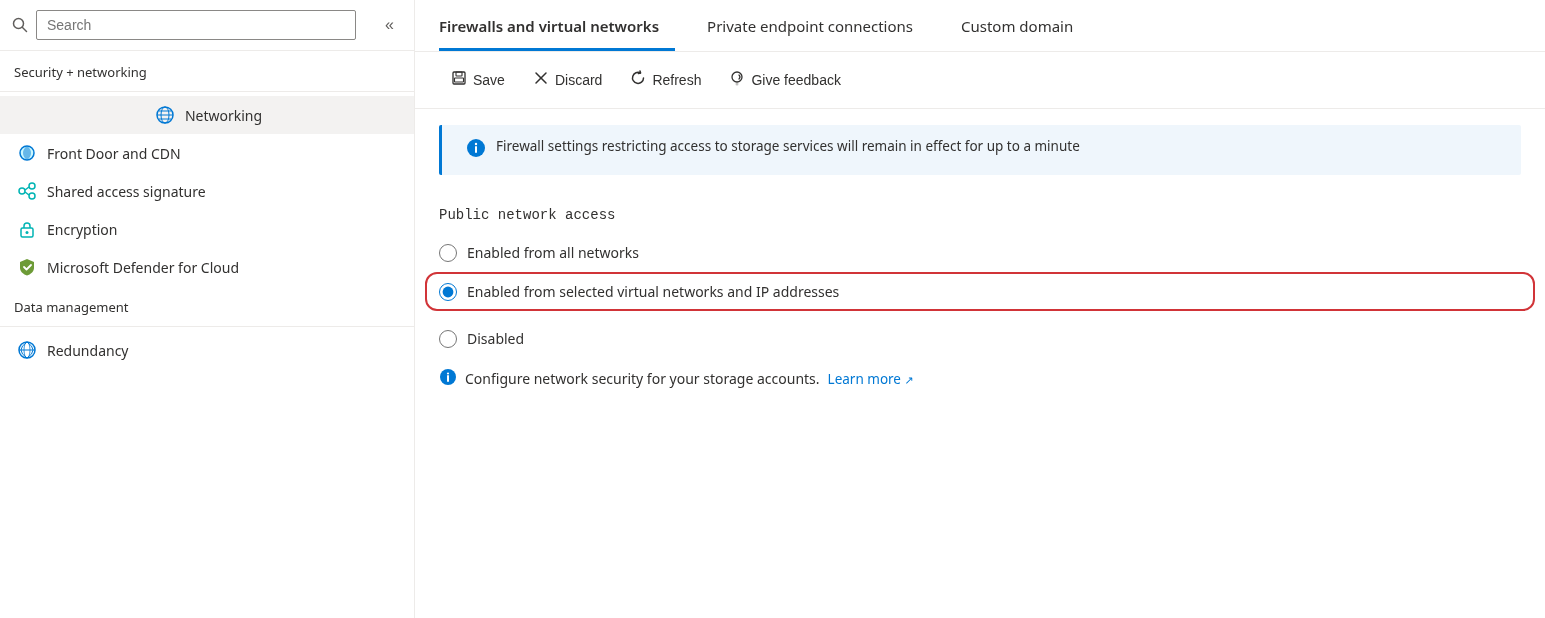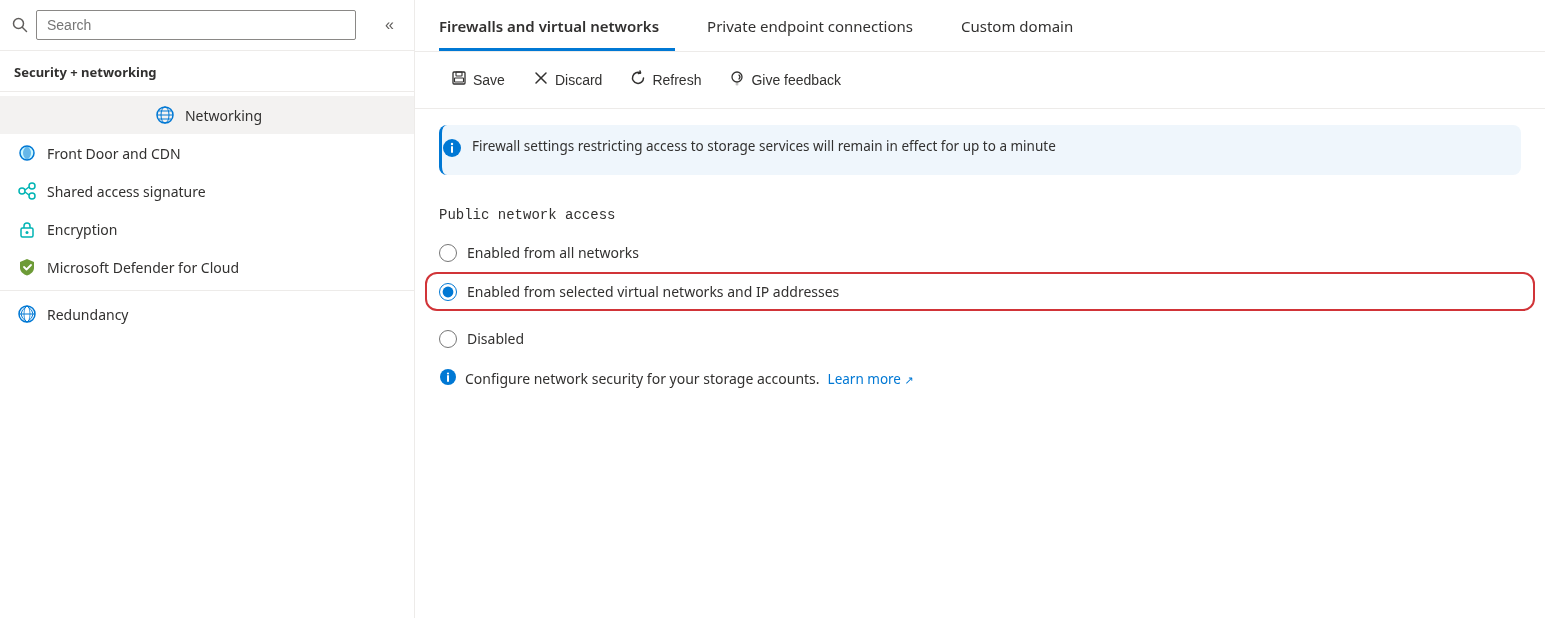--- a/index.html
+++ b/index.html
@@ -46,21 +46,21 @@
       margin-left: auto;
       background: none;
       border: none;
       cursor: pointer;
       color: #605e5c;
       font-size: 16px;
       padding: 4px 8px;
     }
 
     .sidebar-section-label {
-      font-weight: 700;
+      font-weight: 400;
       font-size: 13px;
       color: #323130;
       padding: 12px 14px 6px 14px;
     }
 
     .sidebar-divider {
       height: 1px;
       background: #edebe9;
       margin: 4px 0;
     }
@@ -160,27 +160,27 @@
     }
 
     .toolbar-btn .btn-icon {
       font-size: 16px;
       color: #323130;
     }
 
     
     .info-banner {
       margin: 16px 24px;
-      padding: 12px 0;
+      padding: 12px 24px;
       background: #eff6fc;
       border-left: 3px solid #0078d4;
       display: flex;
       align-items: flex-start;
       gap: 10px;
-      border-radius: 8px;
+      border-radius: 2px;
     }
 
     .info-icon {
       color: #0078d4;
       font-size: 18px;
       flex-shrink: 0;
       margin-top: 1px;
     }
 
     .info-text {
@@ -329,20 +329,21 @@
     <div class="sidebar-item">
       <span class="icon">
         <svg width="20" height="20" viewBox="0 0 20 20" fill="none">
           <path d="M10 2 L17 5 V11 C17 14.5 13.5 17.5 10 18.5 C6.5 17.5 3 14.5 3 11 V5 Z" fill="#498205" opacity="0.8"></path>
           <path d="M7 10 L9.5 12.5 L14 8" stroke="white" stroke-width="1.8" stroke-linecap="round" stroke-linejoin="round"></path>
         </svg>
       </span>
       <span class="label">Microsoft Defender for Cloud</span>
     </div>
 
+    <div class="sidebar-section-label">Data management</div>
     <div class="sidebar-divider"></div>
 
     <div class="sidebar-item">
       <span class="icon">
         <svg width="20" height="20" viewBox="0 0 20 20" fill="none">
           <circle cx="10" cy="10" r="8" stroke="#0078d4" stroke-width="1.5"></circle>
           <path d="M10 2 Q16 6 16 10 Q16 14 10 18 Q4 14 4 10 Q4 6 10 2Z" stroke="#0078d4" stroke-width="1" fill="none"></path>
           <line x1="2" y1="10" x2="18" y2="10" stroke="#0078d4" stroke-width="1"></line>
           <ellipse cx="10" cy="10" rx="3" ry="8" stroke="#0078d4" stroke-width="0.8"></ellipse>
         </svg>

